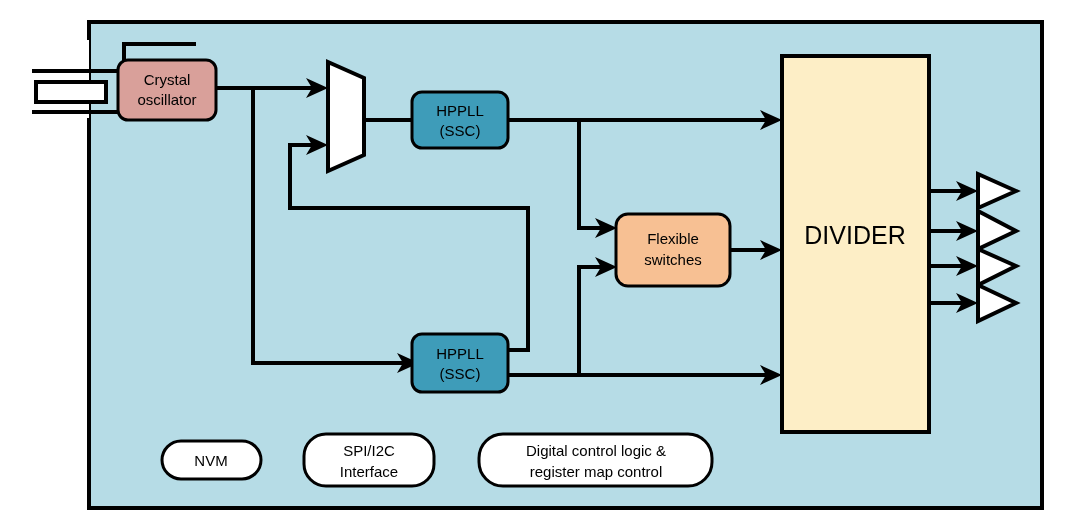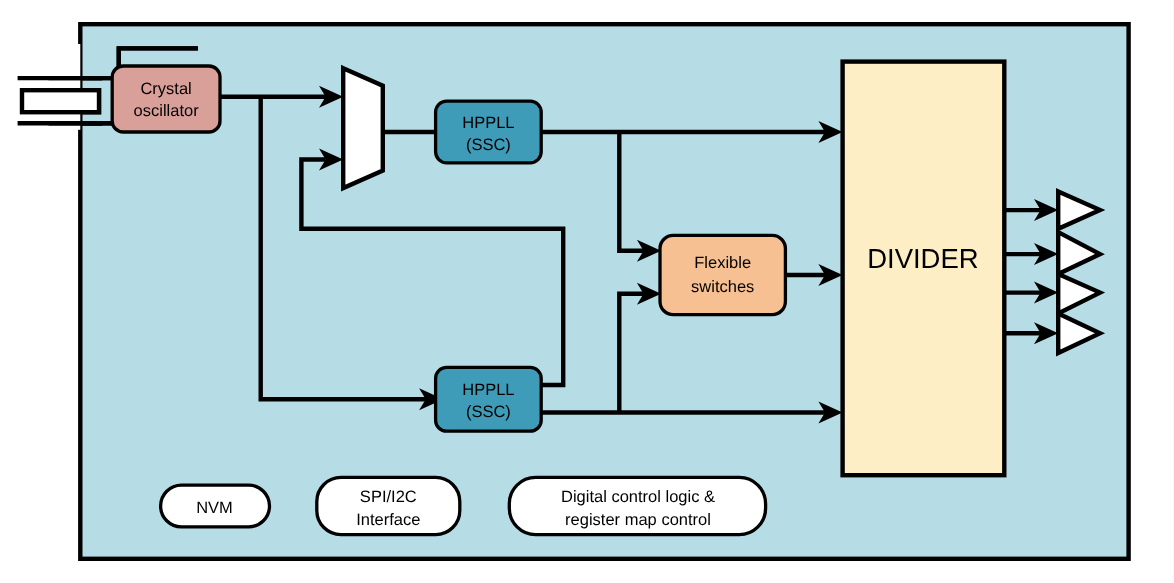--- a/index.html
+++ b/index.html
@@ -1,18 +1,18 @@
 <!DOCTYPE html>
 <html><head>
 <meta charset="utf-8">
 <style>
   html,body{margin:0;padding:0;background:#ffffff;}
   body{width:1067px;height:530px;position:relative;overflow:hidden;
        font-family:"Liberation Sans",sans-serif;}
-  #stage{position:absolute;left:0;top:0;width:1026px;height:530px;}
+  #stage{position:absolute;left:16px;top:0;width:1026px;height:530px;}
   svg{display:block;}
   .blk-text{font-family:"Liberation Sans",sans-serif;fill:#000;text-anchor:middle;}
   .t15{font-size:15px;}
   .t24{font-size:25px;}
 </style>
 </head>
 <body>
 
 <div id="stage">
 <svg width="1067" height="530" viewBox="0 0 1067 530" xmlns="http://www.w3.org/2000/svg">

